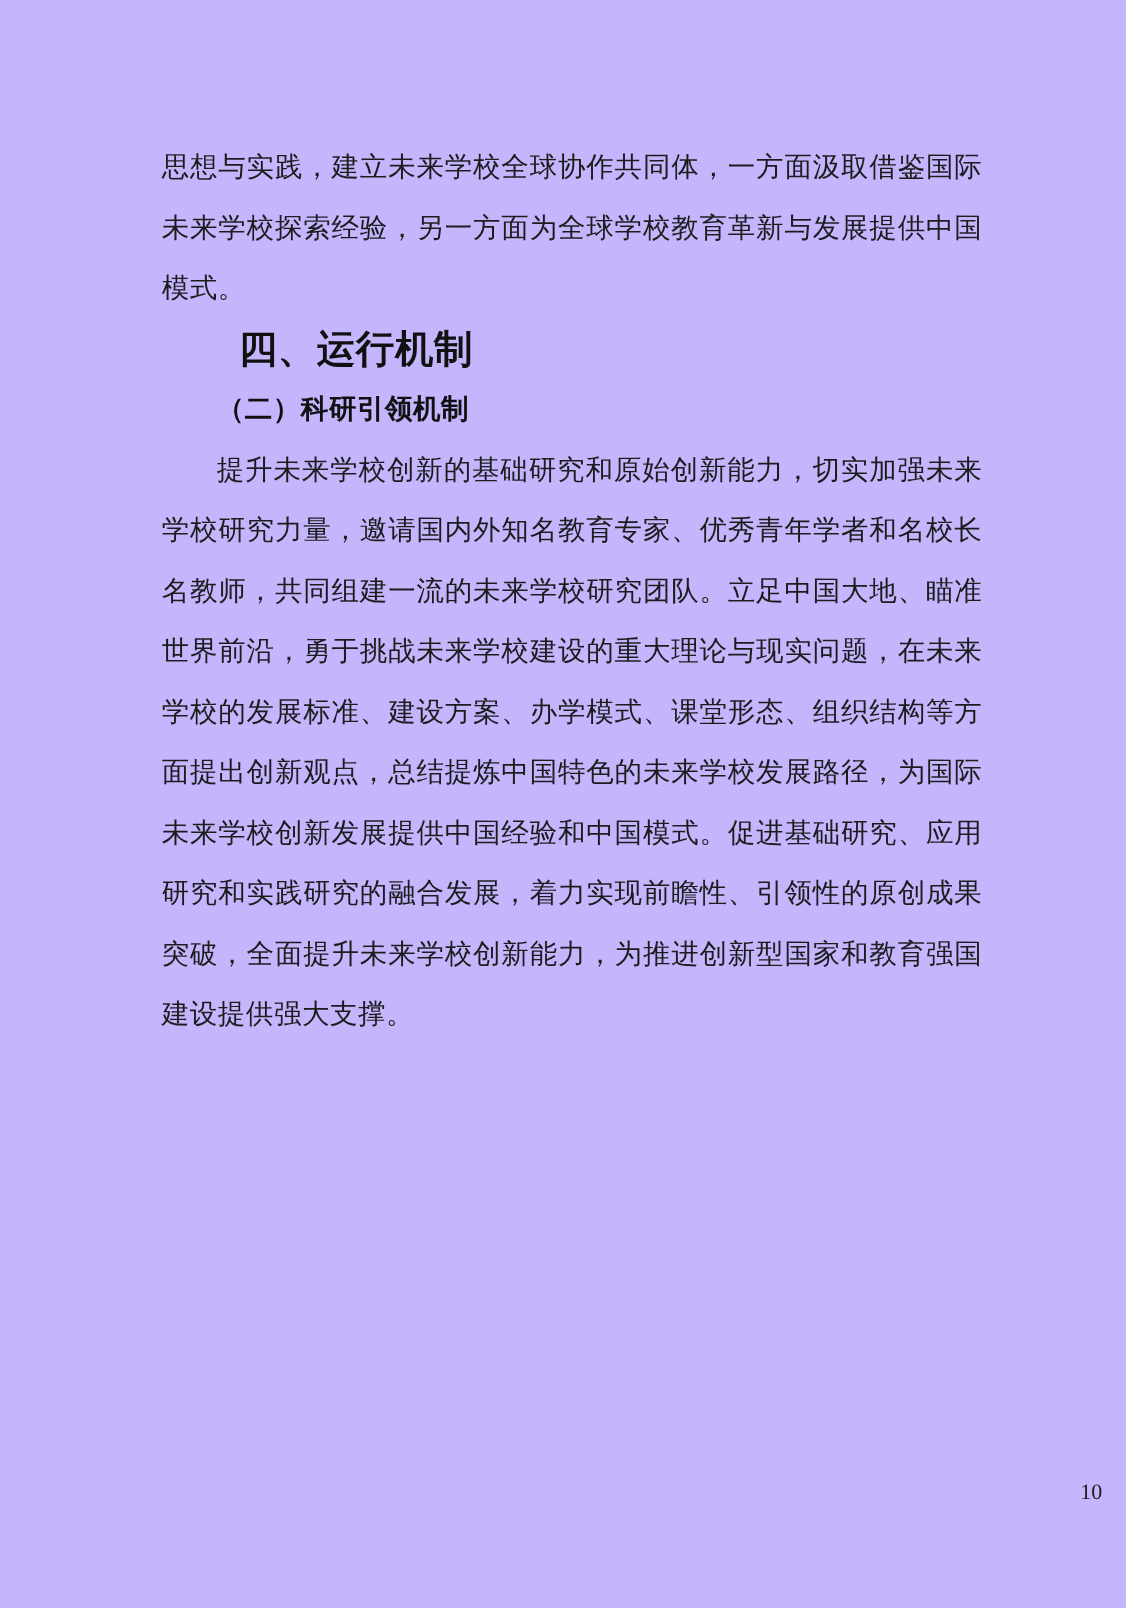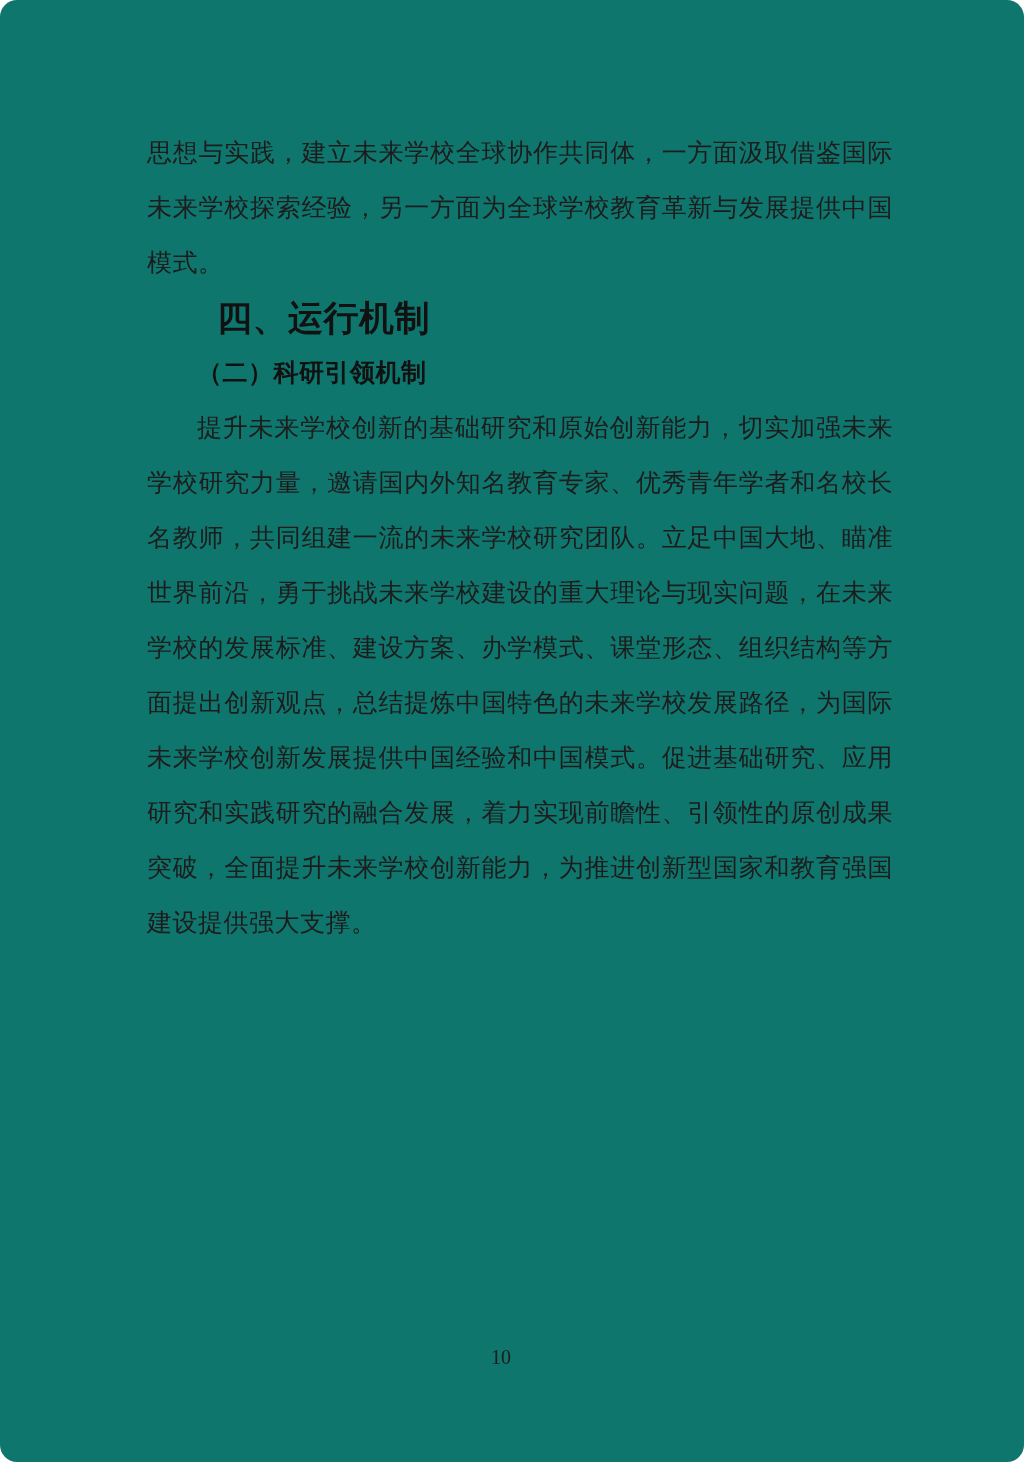--- a/index.html
+++ b/index.html
@@ -7,24 +7,23 @@
     padding: 0;
     background: #ffffff;
     width: 1024px;
     height: 1462px;
     overflow: hidden;
   }
   .sheet {
     position: relative;
     width: 1024px;
     height: 1462px;
-    background: #0f766e;
+    background: #c4b5fd;
     color: #1c1c1c;
     font-family: "Liberation Serif", "DejaVu Serif", serif;
-    border-radius: 17px;
   }
   .textblock {
     position: absolute;
     left: 147px;
     top: 125px;
     width: 746px;
     font-size: 25px;
     line-height: 55px;
     text-align: justify;
     letter-spacing: 0.5px;
@@ -53,21 +52,21 @@
     font-weight: 700;
     font-size: 25px;
     line-height: 55px;
     color: #111111;
   }
   .page-footer {
     position: absolute;
     left: 0;
     top: 1342px;
     width: 1002px;
-    text-align: center;
+    text-align: right;
     font-size: 20px;
     line-height: 30px;
     color: #1c1c1c;
     font-family: "Liberation Serif", "DejaVu Serif", serif;
   }
 </style>
 </head>
 <body>
 
 <div class="sheet">

